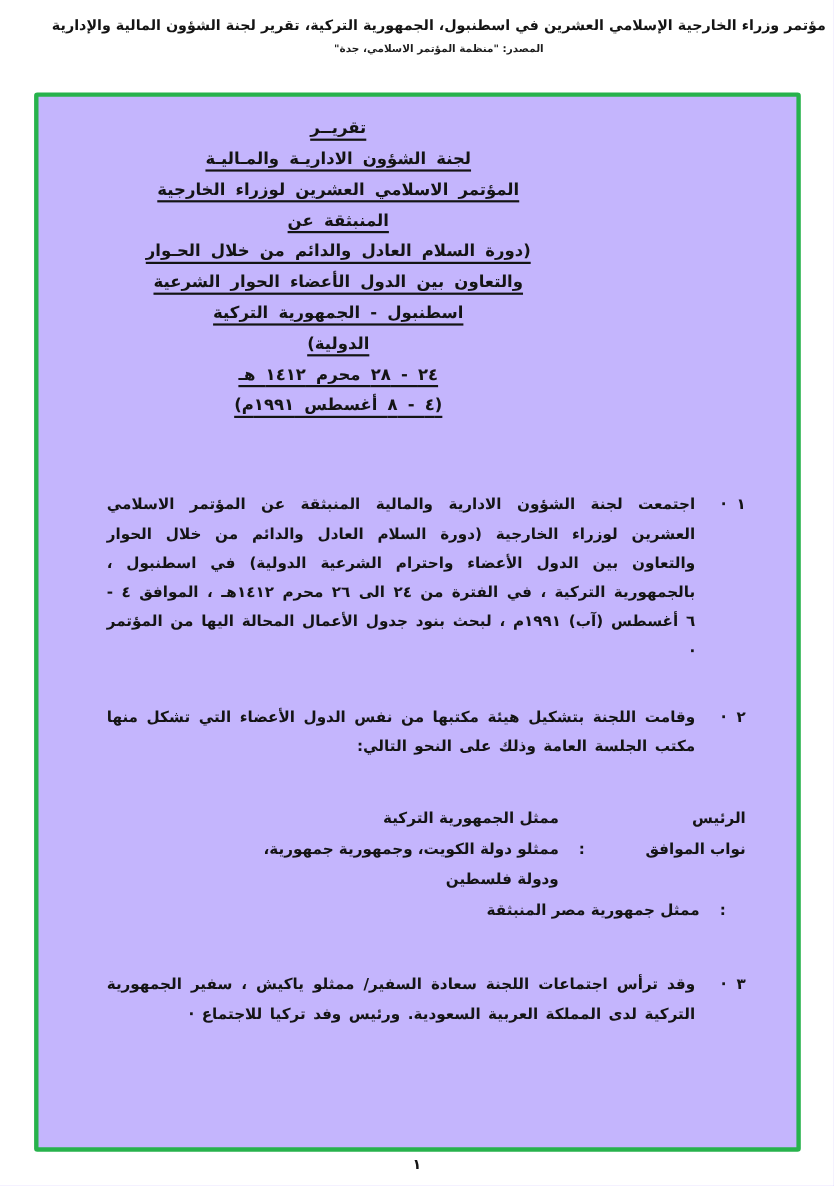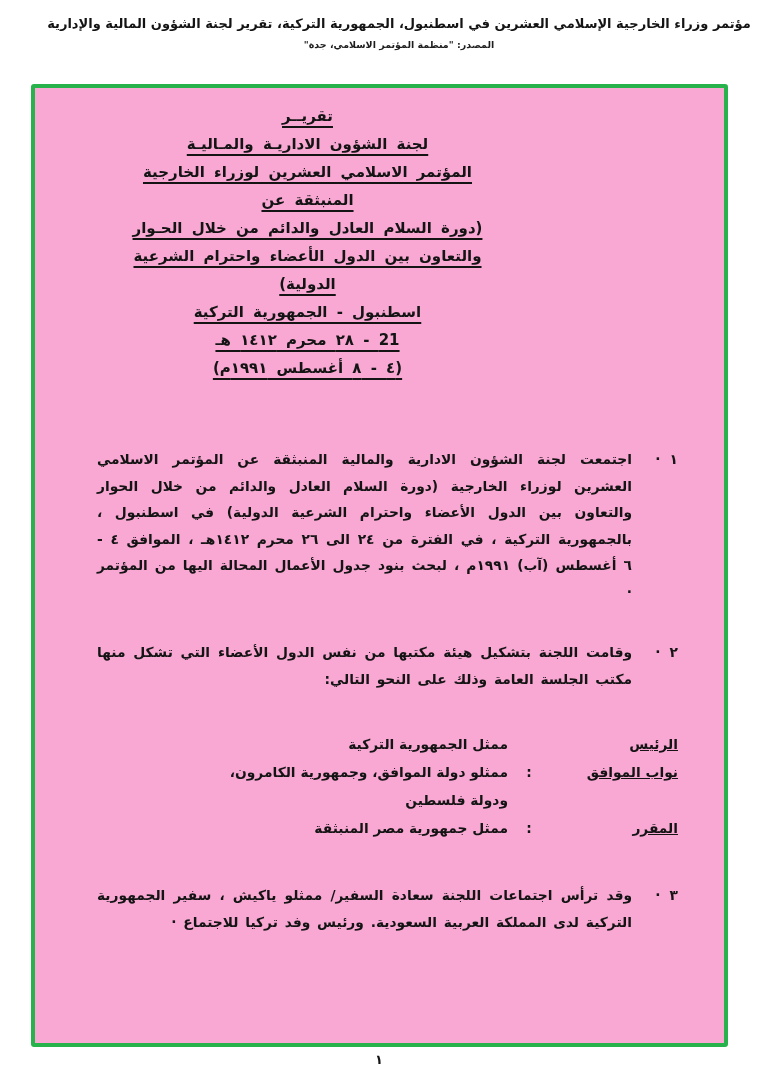--- a/index.html
+++ b/index.html
@@ -20,21 +20,21 @@
   .caption-line1 { font-size: 13px; font-weight: bold; }
   .caption-line2 { font-size: 9.5px; font-weight: bold; margin-top: 8px; color: #1d1d1d; }
 
   
   .doc-frame {
     position: absolute; top: 84px; left: 31px;
     width: 697px; height: 963px;
     box-sizing: border-box;
     border: 4px solid #27b24c;
     border-radius: 3px;
-    background: #f9a8d4;
+    background: #c4b5fd;
     padding: 14px 46px 0 42px;
     direction: rtl;
   }
 
   
   .title-block { text-align: center; transform: translateX(-70px); }
   .title-line { font-size: 15px; font-weight: bold; line-height: 28px; white-space: nowrap; }
   .title-line > span {
     text-decoration: underline;
     text-underline-offset: 5px;
@@ -54,21 +54,21 @@
   #para2 { margin-top: 34px; }
   #para3 { margin-top: 40px; }
 
   
   .officers {
     margin-top: 38px;
     font-size: 13.8px; font-weight: bold; line-height: 28px;
     direction: rtl;
   }
   .officer-row { display: flex; }
-  .officer-role { flex: none; width: 128px; text-decoration: underline; }
+  .officer-role { flex: none; width: 128px; }
   .officer-sep  { flex: none; width: 42px; text-align: center; }
   .officer-desc { width: 305px; }
 
   
   .page-number {
     position: absolute; top: 1052px; left: 0; width: 758px;
     text-align: center; font-size: 13px; font-weight: bold;
   }
 </style>
 </head>
@@ -82,24 +82,24 @@
   </header>
 
   <div class="doc-frame" dir="rtl" style="border-color: rgb(39, 178, 76);">
 
     <div class="title-block">
       <div class="title-line"><span>تقريــر</span></div>
       <div class="title-line"><span>لجنة الشؤون الاداريـة والمـاليـة</span></div>
       <div class="title-line"><span>المؤتمر الاسلامي العشرين لوزراء الخارجية</span></div>
       <div class="title-line"><span>المنبثقة عن</span></div>
       <div class="title-line"><span>(دورة السلام العادل والدائم من خلال الحـوار</span></div>
-      <div class="title-line"><span>والتعاون بين الدول الأعضاء واحترام الشرعية</span></div>
+      <div class="title-line"><span>والتعاون بين الدول الأعضاء الحوار الشرعية</span></div>
+      <div class="title-line"><span>اسطنبول - الجمهورية التركية</span></div>
       <div class="title-line"><span>الدولية)</span></div>
-      <div class="title-line"><span>اسطنبول - الجمهورية التركية</span></div>
-      <div class="title-line"><span>21 - ٢٨ محرم ١٤١٢ هـ</span></div>
+      <div class="title-line"><span>٢٤ - ٢٨ محرم ١٤١٢ هـ</span></div>
       <div class="title-line"><span>(٤ - ٨ أغسطس ١٩٩١م)</span></div>
     </div>
 
     <div class="body-para" id="para1">
       <div class="para-num">
         <span>١</span>
         <span>·</span>
       </div>
       <div class="para-text">اجتمعت لجنة الشؤون الادارية والمالية المنبثقة عن المؤتمر الاسلامي العشرين لوزراء الخارجية (دورة السلام العادل والدائم من خلال الحوار والتعاون بين الدول الأعضاء واحترام الشرعية الدولية) في اسطنبول ، بالجمهورية التركية ، في الفترة من ٢٤ الى ٢٦ محرم ١٤١٢هـ ، الموافق ٤ - ٦ أغسطس (آب) ١٩٩١م ، لبحث بنود جدول الأعمال المحالة اليها من المؤتمر ·</div>
     </div>
@@ -114,24 +114,23 @@
 
     <div class="officers">
       <div class="officer-row">
         <div class="officer-role">الرئيس</div>
         <div class="officer-sep"></div>
         <div class="officer-desc">ممثل الجمهورية التركية</div>
       </div>
       <div class="officer-row">
         <div class="officer-role">نواب الموافق</div>
         <div class="officer-sep">:</div>
-        <div class="officer-desc">ممثلو دولة الموافق، وجمهورية الكامرون، ودولة فلسطين</div>
+        <div class="officer-desc">ممثلو دولة الكويت، وجمهورية جمهورية، ودولة فلسطين</div>
       </div>
       <div class="officer-row">
-        <div class="officer-role">المقرر</div>
         <div class="officer-sep">:</div>
         <div class="officer-desc">ممثل جمهورية مصر المنبثقة</div>
       </div>
     </div>
 
     <div class="body-para" id="para3">
       <div class="para-num">
         <span>٣</span>
         <span>·</span>
       </div>

